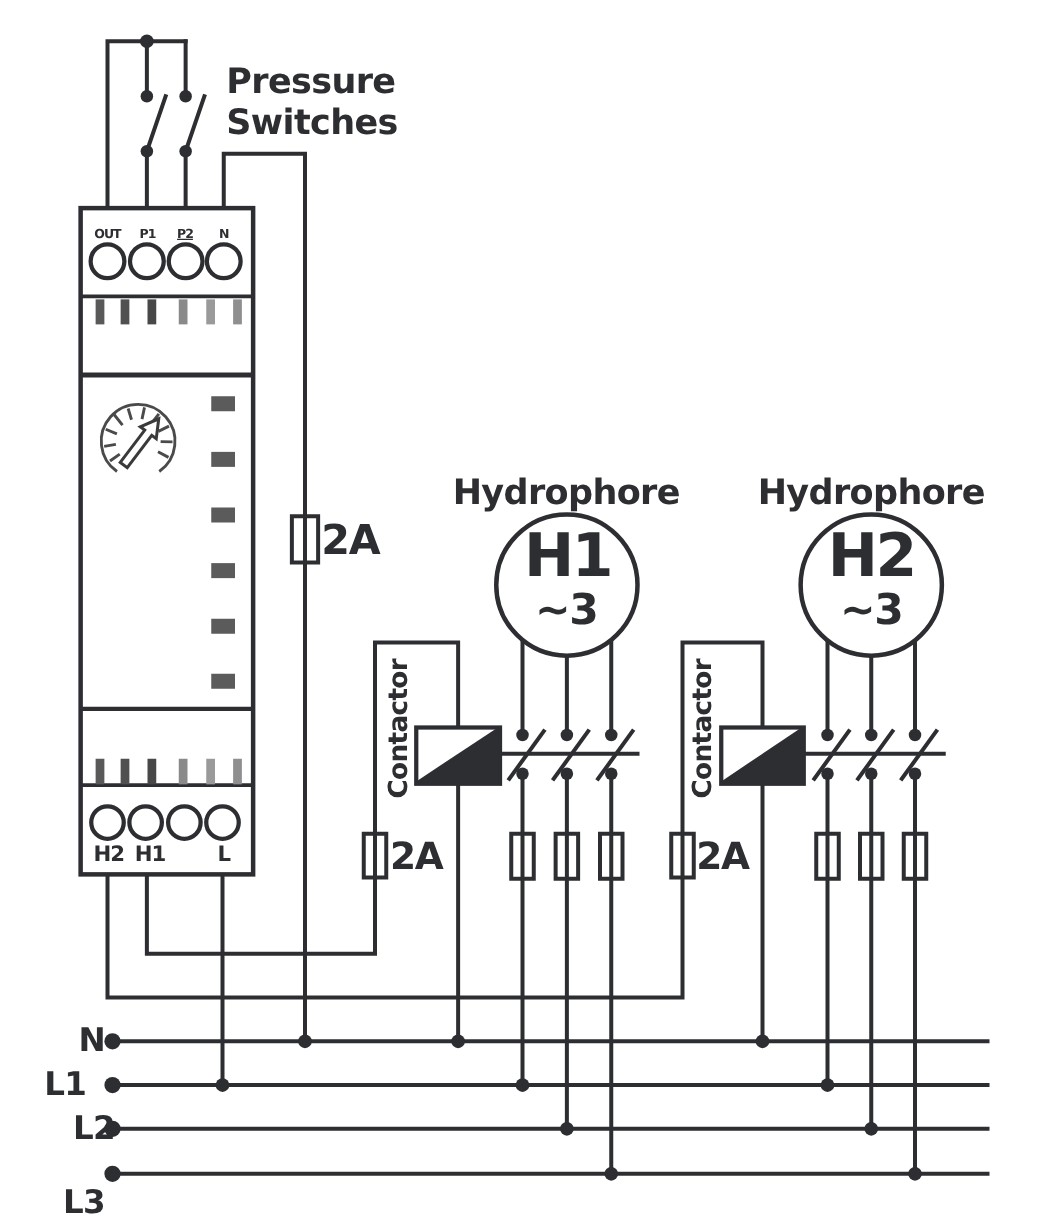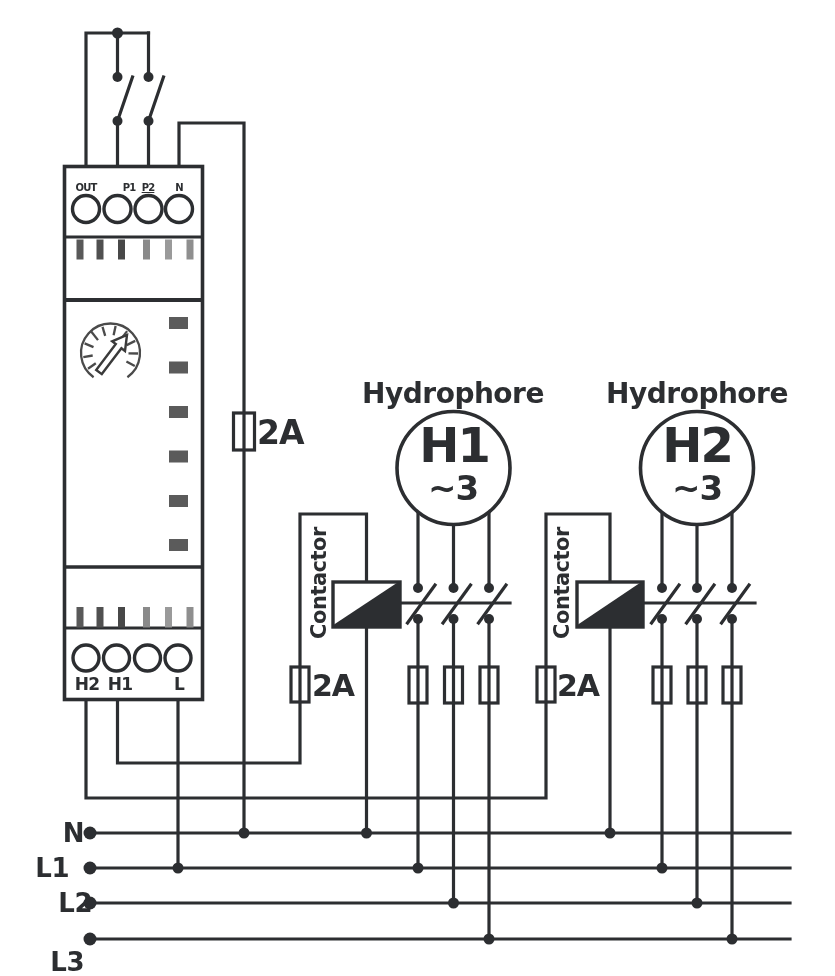--- a/index.html
+++ b/index.html
@@ -221,23 +221,27 @@
         <circle cx="148.5" cy="209" r="13.5"></circle>
         <circle cx="179" cy="209" r="13.5"></circle>
         <circle cx="86" cy="658" r="13"></circle>
         <circle cx="116.5" cy="658" r="13"></circle>
         <circle cx="147.5" cy="658" r="13"></circle>
         <circle cx="178" cy="658" r="13"></circle>
       </g>
     </g>
   </svg>
 
+  <div class="lbl block pressure" style="left:181px;top:48px;">
+    <div>Pressure</div>
+    <div>Switches</div>
+  </div>
 
   <span class="lbl term" style="left:86px;top:188px;">OUT</span>
-  <span class="lbl term" style="left:129px;top:188px;">P1</span>
+  <span class="lbl term" style="left:118px;top:188px;">P1</span>
   <span class="lbl term" style="left:148px;top:188px;text-decoration:underline;">P2</span>
   <span class="lbl term" style="left:179px;top:188px;">N</span>
 
   <span class="lbl termb" style="left:87px;top:684px;">H2</span>
   <span class="lbl termb" style="left:120px;top:684px;">H1</span>
   <span class="lbl termb" style="left:179px;top:684px;">L</span>
 
   <span class="lbl left fuse-big" style="left:257px;top:432px;">2A</span>
   <span class="lbl left fuse-sm" style="left:312px;top:686px;">2A</span>
   <span class="lbl left fuse-sm" style="left:557px;top:686px;">2A</span>

